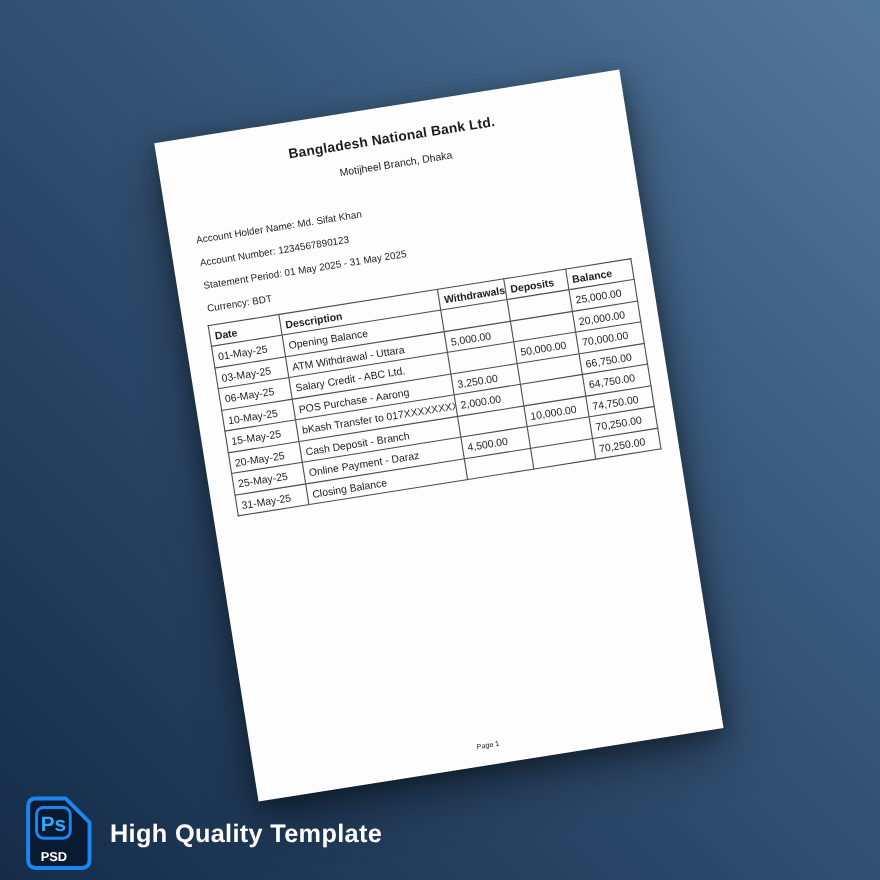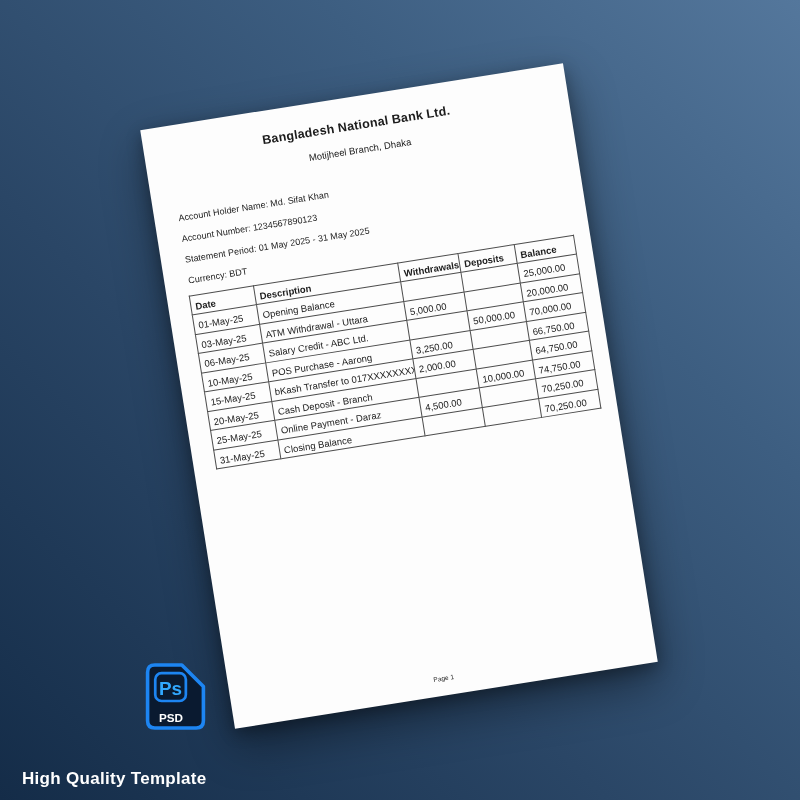--- a/index.html
+++ b/index.html
@@ -71,29 +71,28 @@
     text-align: center;
     font-size: 6.5px;
     color: #222;
   }
 
   
   .watermark {
     position: absolute;
     left: 22px; bottom: 7px;
     display: flex;
-    align-items: flex-end;
-    gap: 32px;
-    flex-direction: column;
+    align-items: center;
+    gap: 15px;
   }
   .psd-icon { width: 63px; height: 71px; flex: 0 0 auto; }
   .wm-lines {
     color: #ffffff;
     font-weight: bold;
-    font-size: 17px;
+    font-size: 23px;
     line-height: 29px;
     letter-spacing: 0.3px;
   }
   .svg-text {
     font-family: "Liberation Sans", "DejaVu Sans", sans-serif;
     font-weight: bold;
   }
 </style>
 </head>
 <body>

